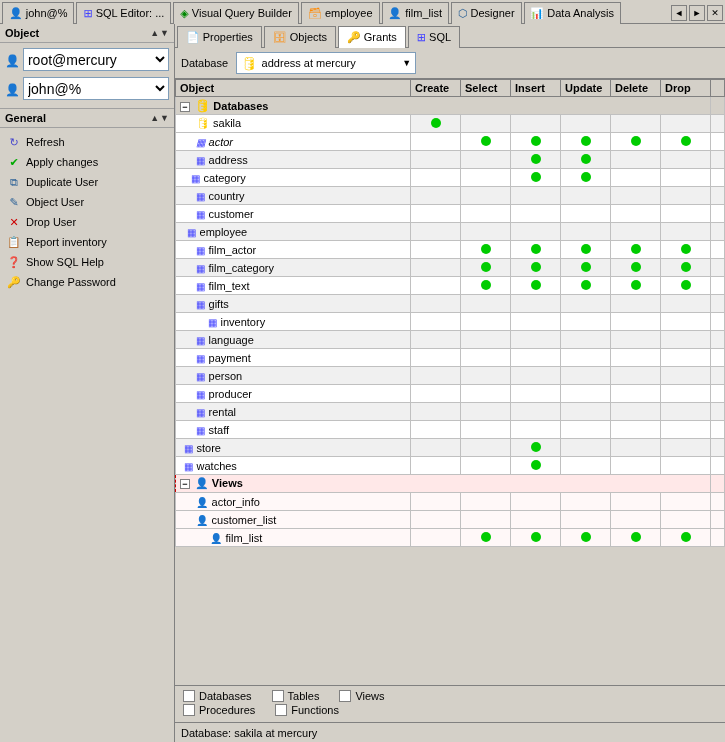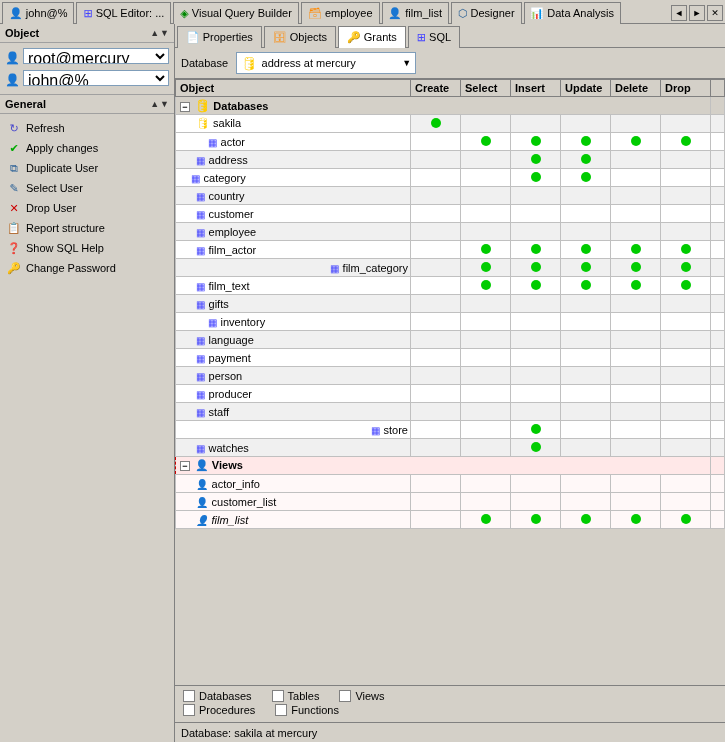--- a/index.html
+++ b/index.html
@@ -14,21 +14,21 @@
     
     .main-layout { display: flex; height: calc(742px - 24px); }
 
     
     .left-panel { width: 175px; background: #d4d0c8; border-right: 1px solid #808080; display: flex; flex-direction: column; }
     .section-header { display: flex; align-items: center; justify-content: space-between; background: #d4d0c8; border-bottom: 1px solid #a0a0a0; padding: 3px 5px; font-weight: bold; font-size: 11px; }
     .section-arrows { display: flex; gap: 1px; }
     .section-arrow { font-size: 9px; cursor: pointer; color: #333; }
 
     .object-section { border-bottom: 1px solid #a0a0a0; padding: 5px; }
-    .user-select { width: 100%; height: 16px; margin-bottom: 3px; font-size: 16px; border: 1px solid #7f9db9; background: white; }
+    .user-select { width: 100%; height: 23px; margin-bottom: 3px; font-size: 14px; border: 1px solid #7f9db9; background: white; }
 
     .general-section { padding: 4px 2px; }
     .menu-item { display: flex; align-items: center; padding: 2px 4px; cursor: pointer; gap: 4px; }
     .menu-icon { width: 16px; height: 16px; display: flex; align-items: center; justify-content: center; flex-shrink: 0; }
 
     
     .right-panel { flex: 1; display: flex; flex-direction: column; background: #d4d0c8; overflow: hidden; }
 
     
     .sub-tabs { display: flex; align-items: center; background: #d4d0c8; border-bottom: 1px solid #808080; padding: 2px 2px 0; height: 24px; }
@@ -146,29 +146,29 @@
       <div class="menu-item">
         <div class="menu-icon" style="color:#00aa00;">✔</div>
         <span>Apply changes</span>
       </div>
       <div class="menu-item">
         <div class="menu-icon" style="color:#336699;">⧉</div>
         <span>Duplicate User</span>
       </div>
       <div class="menu-item">
         <div class="menu-icon" style="color:#336699;">✎</div>
-        <span>Select User</span>
+        <span>Object User</span>
       </div>
       <div class="menu-item">
         <div class="menu-icon" style="color:#cc0000;">✕</div>
         <span>Drop User</span>
       </div>
       <div class="menu-item">
         <div class="menu-icon" style="color:#336699;">📋</div>
-        <span>Report structure</span>
+        <span>Report inventory</span>
       </div>
       <div class="menu-item">
         <div class="menu-icon" style="color:#0066cc;">❓</div>
         <span>Show SQL Help</span>
       </div>
       <div class="menu-item">
         <div class="menu-icon" style="color:#cc8800;">🔑</div>
         <span>Change Password</span>
       </div>
     </div>
@@ -235,152 +235,152 @@
       </td>
       <td class="center"><span style="display:inline-block;width:10px;height:10px;background:#00cc00;border-radius:50;border-radius:50%;"></span></td>
       <td class="center"></td>
       <td class="center"></td>
       <td class="center"></td>
       <td class="center"></td>
       <td class="center"></td>
       <td></td>
     </tr>
               <tr>
+      <td style="padding-left:20px;font-style:italic;">
+        <span style="color:#4444ff;font-size:10px;">▦</span>
+        <span> actor</span>
+      </td>
+      <td class="center"></td>
+      <td class="center"><span style="display:inline-block;width:10px;height:10px;background:#00cc00;border-radius:50;border-radius:50%;"></span></td>
+      <td class="center"><span style="display:inline-block;width:10px;height:10px;background:#00cc00;border-radius:50;border-radius:50%;"></span></td>
+      <td class="center"><span style="display:inline-block;width:10px;height:10px;background:#00cc00;border-radius:50;border-radius:50%;"></span></td>
+      <td class="center"><span style="display:inline-block;width:10px;height:10px;background:#00cc00;border-radius:50;border-radius:50%;"></span></td>
+      <td class="center"><span style="display:inline-block;width:10px;height:10px;background:#00cc00;border-radius:50;border-radius:50%;"></span></td>
+      <td></td>
+    </tr>
+              <tr>
+      <td style="padding-left:20px;">
+        <span style="color:#4444ff;font-size:10px;">▦</span>
+        <span> address</span>
+      </td>
+      <td class="center"></td>
+      <td class="center"></td>
+      <td class="center"><span style="display:inline-block;width:10px;height:10px;background:#00cc00;border-radius:50;border-radius:50%;"></span></td>
+      <td class="center"><span style="display:inline-block;width:10px;height:10px;background:#00cc00;border-radius:50;border-radius:50%;"></span></td>
+      <td class="center"></td>
+      <td class="center"></td>
+      <td></td>
+    </tr>
+              <tr>
+      <td style="padding-left:15px;">
+        <span style="color:#4444ff;font-size:10px;">▦</span>
+        <span> category</span>
+      </td>
+      <td class="center"></td>
+      <td class="center"></td>
+      <td class="center"><span style="display:inline-block;width:10px;height:10px;background:#00cc00;border-radius:50;border-radius:50%;"></span></td>
+      <td class="center"><span style="display:inline-block;width:10px;height:10px;background:#00cc00;border-radius:50;border-radius:50%;"></span></td>
+      <td class="center"></td>
+      <td class="center"></td>
+      <td></td>
+    </tr>
+              <tr>
+      <td style="padding-left:20px;">
+        <span style="color:#4444ff;font-size:10px;">▦</span>
+        <span> country</span>
+      </td>
+      <td class="center"></td>
+      <td class="center"></td>
+      <td class="center"></td>
+      <td class="center"></td>
+      <td class="center"></td>
+      <td class="center"></td>
+      <td></td>
+    </tr>
+              <tr>
+      <td style="padding-left:20px;">
+        <span style="color:#4444ff;font-size:10px;">▦</span>
+        <span> customer</span>
+      </td>
+      <td class="center"></td>
+      <td class="center"></td>
+      <td class="center"></td>
+      <td class="center"></td>
+      <td class="center"></td>
+      <td class="center"></td>
+      <td></td>
+    </tr>
+              <tr>
+      <td style="padding-left:11px;">
+        <span style="color:#4444ff;font-size:10px;">▦</span>
+        <span> employee</span>
+      </td>
+      <td class="center"></td>
+      <td class="center"></td>
+      <td class="center"></td>
+      <td class="center"></td>
+      <td class="center"></td>
+      <td class="center"></td>
+      <td></td>
+    </tr>
+              <tr>
+      <td style="padding-left:20px;">
+        <span style="color:#4444ff;font-size:10px;">▦</span>
+        <span> film_actor</span>
+      </td>
+      <td class="center"></td>
+      <td class="center"><span style="display:inline-block;width:10px;height:10px;background:#00cc00;border-radius:50;border-radius:50%;"></span></td>
+      <td class="center"><span style="display:inline-block;width:10px;height:10px;background:#00cc00;border-radius:50;border-radius:50%;"></span></td>
+      <td class="center"><span style="display:inline-block;width:10px;height:10px;background:#00cc00;border-radius:50;border-radius:50%;"></span></td>
+      <td class="center"><span style="display:inline-block;width:10px;height:10px;background:#00cc00;border-radius:50;border-radius:50%;"></span></td>
+      <td class="center"><span style="display:inline-block;width:10px;height:10px;background:#00cc00;border-radius:50;border-radius:50%;"></span></td>
+      <td></td>
+    </tr>
+              <tr>
+      <td style="padding-left:20px;">
+        <span style="color:#4444ff;font-size:10px;">▦</span>
+        <span> film_category</span>
+      </td>
+      <td class="center"></td>
+      <td class="center"><span style="display:inline-block;width:10px;height:10px;background:#00cc00;border-radius:50;border-radius:50%;"></span></td>
+      <td class="center"><span style="display:inline-block;width:10px;height:10px;background:#00cc00;border-radius:50;border-radius:50%;"></span></td>
+      <td class="center"><span style="display:inline-block;width:10px;height:10px;background:#00cc00;border-radius:50;border-radius:50%;"></span></td>
+      <td class="center"><span style="display:inline-block;width:10px;height:10px;background:#00cc00;border-radius:50;border-radius:50%;"></span></td>
+      <td class="center"><span style="display:inline-block;width:10px;height:10px;background:#00cc00;border-radius:50;border-radius:50%;"></span></td>
+      <td></td>
+    </tr>
+              <tr>
+      <td style="padding-left:20px;">
+        <span style="color:#4444ff;font-size:10px;">▦</span>
+        <span> film_text</span>
+      </td>
+      <td class="center"></td>
+      <td class="center"><span style="display:inline-block;width:10px;height:10px;background:#00cc00;border-radius:50;border-radius:50%;"></span></td>
+      <td class="center"><span style="display:inline-block;width:10px;height:10px;background:#00cc00;border-radius:50;border-radius:50%;"></span></td>
+      <td class="center"><span style="display:inline-block;width:10px;height:10px;background:#00cc00;border-radius:50;border-radius:50%;"></span></td>
+      <td class="center"><span style="display:inline-block;width:10px;height:10px;background:#00cc00;border-radius:50;border-radius:50%;"></span></td>
+      <td class="center"><span style="display:inline-block;width:10px;height:10px;background:#00cc00;border-radius:50;border-radius:50%;"></span></td>
+      <td></td>
+    </tr>
+              <tr>
+      <td style="padding-left:20px;">
+        <span style="color:#4444ff;font-size:10px;">▦</span>
+        <span> gifts</span>
+      </td>
+      <td class="center"></td>
+      <td class="center"></td>
+      <td class="center"></td>
+      <td class="center"></td>
+      <td class="center"></td>
+      <td class="center"></td>
+      <td></td>
+    </tr>
+              <tr>
       <td style="padding-left:32px;">
         <span style="color:#4444ff;font-size:10px;">▦</span>
-        <span> actor</span>
-      </td>
-      <td class="center"></td>
-      <td class="center"><span style="display:inline-block;width:10px;height:10px;background:#00cc00;border-radius:50;border-radius:50%;"></span></td>
-      <td class="center"><span style="display:inline-block;width:10px;height:10px;background:#00cc00;border-radius:50;border-radius:50%;"></span></td>
-      <td class="center"><span style="display:inline-block;width:10px;height:10px;background:#00cc00;border-radius:50;border-radius:50%;"></span></td>
-      <td class="center"><span style="display:inline-block;width:10px;height:10px;background:#00cc00;border-radius:50;border-radius:50%;"></span></td>
-      <td class="center"><span style="display:inline-block;width:10px;height:10px;background:#00cc00;border-radius:50;border-radius:50%;"></span></td>
-      <td></td>
-    </tr>
-              <tr>
-      <td style="padding-left:20px;">
-        <span style="color:#4444ff;font-size:10px;">▦</span>
-        <span> address</span>
-      </td>
-      <td class="center"></td>
-      <td class="center"></td>
-      <td class="center"><span style="display:inline-block;width:10px;height:10px;background:#00cc00;border-radius:50;border-radius:50%;"></span></td>
-      <td class="center"><span style="display:inline-block;width:10px;height:10px;background:#00cc00;border-radius:50;border-radius:50%;"></span></td>
-      <td class="center"></td>
-      <td class="center"></td>
-      <td></td>
-    </tr>
-              <tr>
-      <td style="padding-left:15px;">
-        <span style="color:#4444ff;font-size:10px;">▦</span>
-        <span> category</span>
-      </td>
-      <td class="center"></td>
-      <td class="center"></td>
-      <td class="center"><span style="display:inline-block;width:10px;height:10px;background:#00cc00;border-radius:50;border-radius:50%;"></span></td>
-      <td class="center"><span style="display:inline-block;width:10px;height:10px;background:#00cc00;border-radius:50;border-radius:50%;"></span></td>
-      <td class="center"></td>
-      <td class="center"></td>
-      <td></td>
-    </tr>
-              <tr>
-      <td style="padding-left:20px;">
-        <span style="color:#4444ff;font-size:10px;">▦</span>
-        <span> country</span>
-      </td>
-      <td class="center"></td>
-      <td class="center"></td>
-      <td class="center"></td>
-      <td class="center"></td>
-      <td class="center"></td>
-      <td class="center"></td>
-      <td></td>
-    </tr>
-              <tr>
-      <td style="padding-left:20px;">
-        <span style="color:#4444ff;font-size:10px;">▦</span>
-        <span> customer</span>
-      </td>
-      <td class="center"></td>
-      <td class="center"></td>
-      <td class="center"></td>
-      <td class="center"></td>
-      <td class="center"></td>
-      <td class="center"></td>
-      <td></td>
-    </tr>
-              <tr>
-      <td style="padding-left:20px;">
-        <span style="color:#4444ff;font-size:10px;">▦</span>
-        <span> employee</span>
-      </td>
-      <td class="center"></td>
-      <td class="center"></td>
-      <td class="center"></td>
-      <td class="center"></td>
-      <td class="center"></td>
-      <td class="center"></td>
-      <td></td>
-    </tr>
-              <tr>
-      <td style="padding-left:20px;">
-        <span style="color:#4444ff;font-size:10px;">▦</span>
-        <span> film_actor</span>
-      </td>
-      <td class="center"></td>
-      <td class="center"><span style="display:inline-block;width:10px;height:10px;background:#00cc00;border-radius:50;border-radius:50%;"></span></td>
-      <td class="center"><span style="display:inline-block;width:10px;height:10px;background:#00cc00;border-radius:50;border-radius:50%;"></span></td>
-      <td class="center"><span style="display:inline-block;width:10px;height:10px;background:#00cc00;border-radius:50;border-radius:50%;"></span></td>
-      <td class="center"><span style="display:inline-block;width:10px;height:10px;background:#00cc00;border-radius:50;border-radius:50%;"></span></td>
-      <td class="center"><span style="display:inline-block;width:10px;height:10px;background:#00cc00;border-radius:50;border-radius:50%;"></span></td>
-      <td></td>
-    </tr>
-              <tr>
-      <td style="padding-left:32px;text-align:right;">
-        <span style="color:#4444ff;font-size:10px;">▦</span>
-        <span> film_category</span>
-      </td>
-      <td class="center"></td>
-      <td class="center"><span style="display:inline-block;width:10px;height:10px;background:#00cc00;border-radius:50;border-radius:50%;"></span></td>
-      <td class="center"><span style="display:inline-block;width:10px;height:10px;background:#00cc00;border-radius:50;border-radius:50%;"></span></td>
-      <td class="center"><span style="display:inline-block;width:10px;height:10px;background:#00cc00;border-radius:50;border-radius:50%;"></span></td>
-      <td class="center"><span style="display:inline-block;width:10px;height:10px;background:#00cc00;border-radius:50;border-radius:50%;"></span></td>
-      <td class="center"><span style="display:inline-block;width:10px;height:10px;background:#00cc00;border-radius:50;border-radius:50%;"></span></td>
-      <td></td>
-    </tr>
-              <tr>
-      <td style="padding-left:20px;">
-        <span style="color:#4444ff;font-size:10px;">▦</span>
-        <span> film_text</span>
-      </td>
-      <td class="center"></td>
-      <td class="center"><span style="display:inline-block;width:10px;height:10px;background:#00cc00;border-radius:50;border-radius:50%;"></span></td>
-      <td class="center"><span style="display:inline-block;width:10px;height:10px;background:#00cc00;border-radius:50;border-radius:50%;"></span></td>
-      <td class="center"><span style="display:inline-block;width:10px;height:10px;background:#00cc00;border-radius:50;border-radius:50%;"></span></td>
-      <td class="center"><span style="display:inline-block;width:10px;height:10px;background:#00cc00;border-radius:50;border-radius:50%;"></span></td>
-      <td class="center"><span style="display:inline-block;width:10px;height:10px;background:#00cc00;border-radius:50;border-radius:50%;"></span></td>
-      <td></td>
-    </tr>
-              <tr>
-      <td style="padding-left:20px;">
-        <span style="color:#4444ff;font-size:10px;">▦</span>
-        <span> gifts</span>
-      </td>
-      <td class="center"></td>
-      <td class="center"></td>
-      <td class="center"></td>
-      <td class="center"></td>
-      <td class="center"></td>
-      <td class="center"></td>
-      <td></td>
-    </tr>
-              <tr>
-      <td style="padding-left:32px;">
-        <span style="color:#4444ff;font-size:10px;">▦</span>
         <span> inventory</span>
       </td>
       <td class="center"></td>
       <td class="center"></td>
       <td class="center"></td>
       <td class="center"></td>
       <td class="center"></td>
       <td class="center"></td>
       <td></td>
     </tr>
@@ -432,45 +432,58 @@
       <td class="center"></td>
       <td class="center"></td>
       <td class="center"></td>
       <td class="center"></td>
       <td class="center"></td>
       <td></td>
     </tr>
               <tr>
       <td style="padding-left:20px;">
         <span style="color:#4444ff;font-size:10px;">▦</span>
+        <span> rental</span>
+      </td>
+      <td class="center"></td>
+      <td class="center"></td>
+      <td class="center"></td>
+      <td class="center"></td>
+      <td class="center"></td>
+      <td class="center"></td>
+      <td></td>
+    </tr>
+              <tr>
+      <td style="padding-left:20px;">
+        <span style="color:#4444ff;font-size:10px;">▦</span>
         <span> staff</span>
       </td>
       <td class="center"></td>
       <td class="center"></td>
       <td class="center"></td>
       <td class="center"></td>
       <td class="center"></td>
       <td class="center"></td>
       <td></td>
     </tr>
               <tr>
-      <td style="padding-left:8px;text-align:right;">
+      <td style="padding-left:8px;">
         <span style="color:#4444ff;font-size:10px;">▦</span>
         <span> store</span>
       </td>
       <td class="center"></td>
       <td class="center"></td>
       <td class="center"><span style="display:inline-block;width:10px;height:10px;background:#00cc00;border-radius:50;border-radius:50%;"></span></td>
       <td class="center"></td>
       <td class="center"></td>
       <td class="center"></td>
       <td></td>
     </tr>
               <tr>
-      <td style="padding-left:20px;">
+      <td style="padding-left:8px;">
         <span style="color:#4444ff;font-size:10px;">▦</span>
         <span> watches</span>
       </td>
       <td class="center"></td>
       <td class="center"></td>
       <td class="center"><span style="display:inline-block;width:10px;height:10px;background:#00cc00;border-radius:50;border-radius:50%;"></span></td>
       <td class="center"></td>
       <td class="center"></td>
       <td class="center"></td>
       <td></td>
@@ -503,21 +516,21 @@
       </td>
       <td class="center" style="background:#fff8f8;"></td>
       <td class="center" style="background:#fff8f8;"></td>
       <td class="center" style="background:#fff8f8;"></td>
       <td class="center" style="background:#fff8f8;"></td>
       <td class="center" style="background:#fff8f8;"></td>
       <td class="center" style="background:#fff8f8;"></td>
       <td style="background:#fff8f8;"></td>
     </tr>
               <tr>
-      <td style="padding-left:20px;background:#fff8f8;font-style:italic;">
+      <td style="padding-left:34px;background:#fff8f8;">
         <span style="color:#ff8800;font-size:10px;">👤</span>
         <span> film_list</span>
       </td>
       <td class="center" style="background:#fff8f8;"></td>
       <td class="center" style="background:#fff8f8;"><span style="display:inline-block;width:10px;height:10px;background:#00cc00;border-radius:50;border-radius:50%;"></span></td>
       <td class="center" style="background:#fff8f8;"><span style="display:inline-block;width:10px;height:10px;background:#00cc00;border-radius:50;border-radius:50%;"></span></td>
       <td class="center" style="background:#fff8f8;"><span style="display:inline-block;width:10px;height:10px;background:#00cc00;border-radius:50;border-radius:50%;"></span></td>
       <td class="center" style="background:#fff8f8;"><span style="display:inline-block;width:10px;height:10px;background:#00cc00;border-radius:50;border-radius:50%;"></span></td>
       <td class="center" style="background:#fff8f8;"><span style="display:inline-block;width:10px;height:10px;background:#00cc00;border-radius:50;border-radius:50%;"></span></td>
       <td style="background:#fff8f8;"></td>

